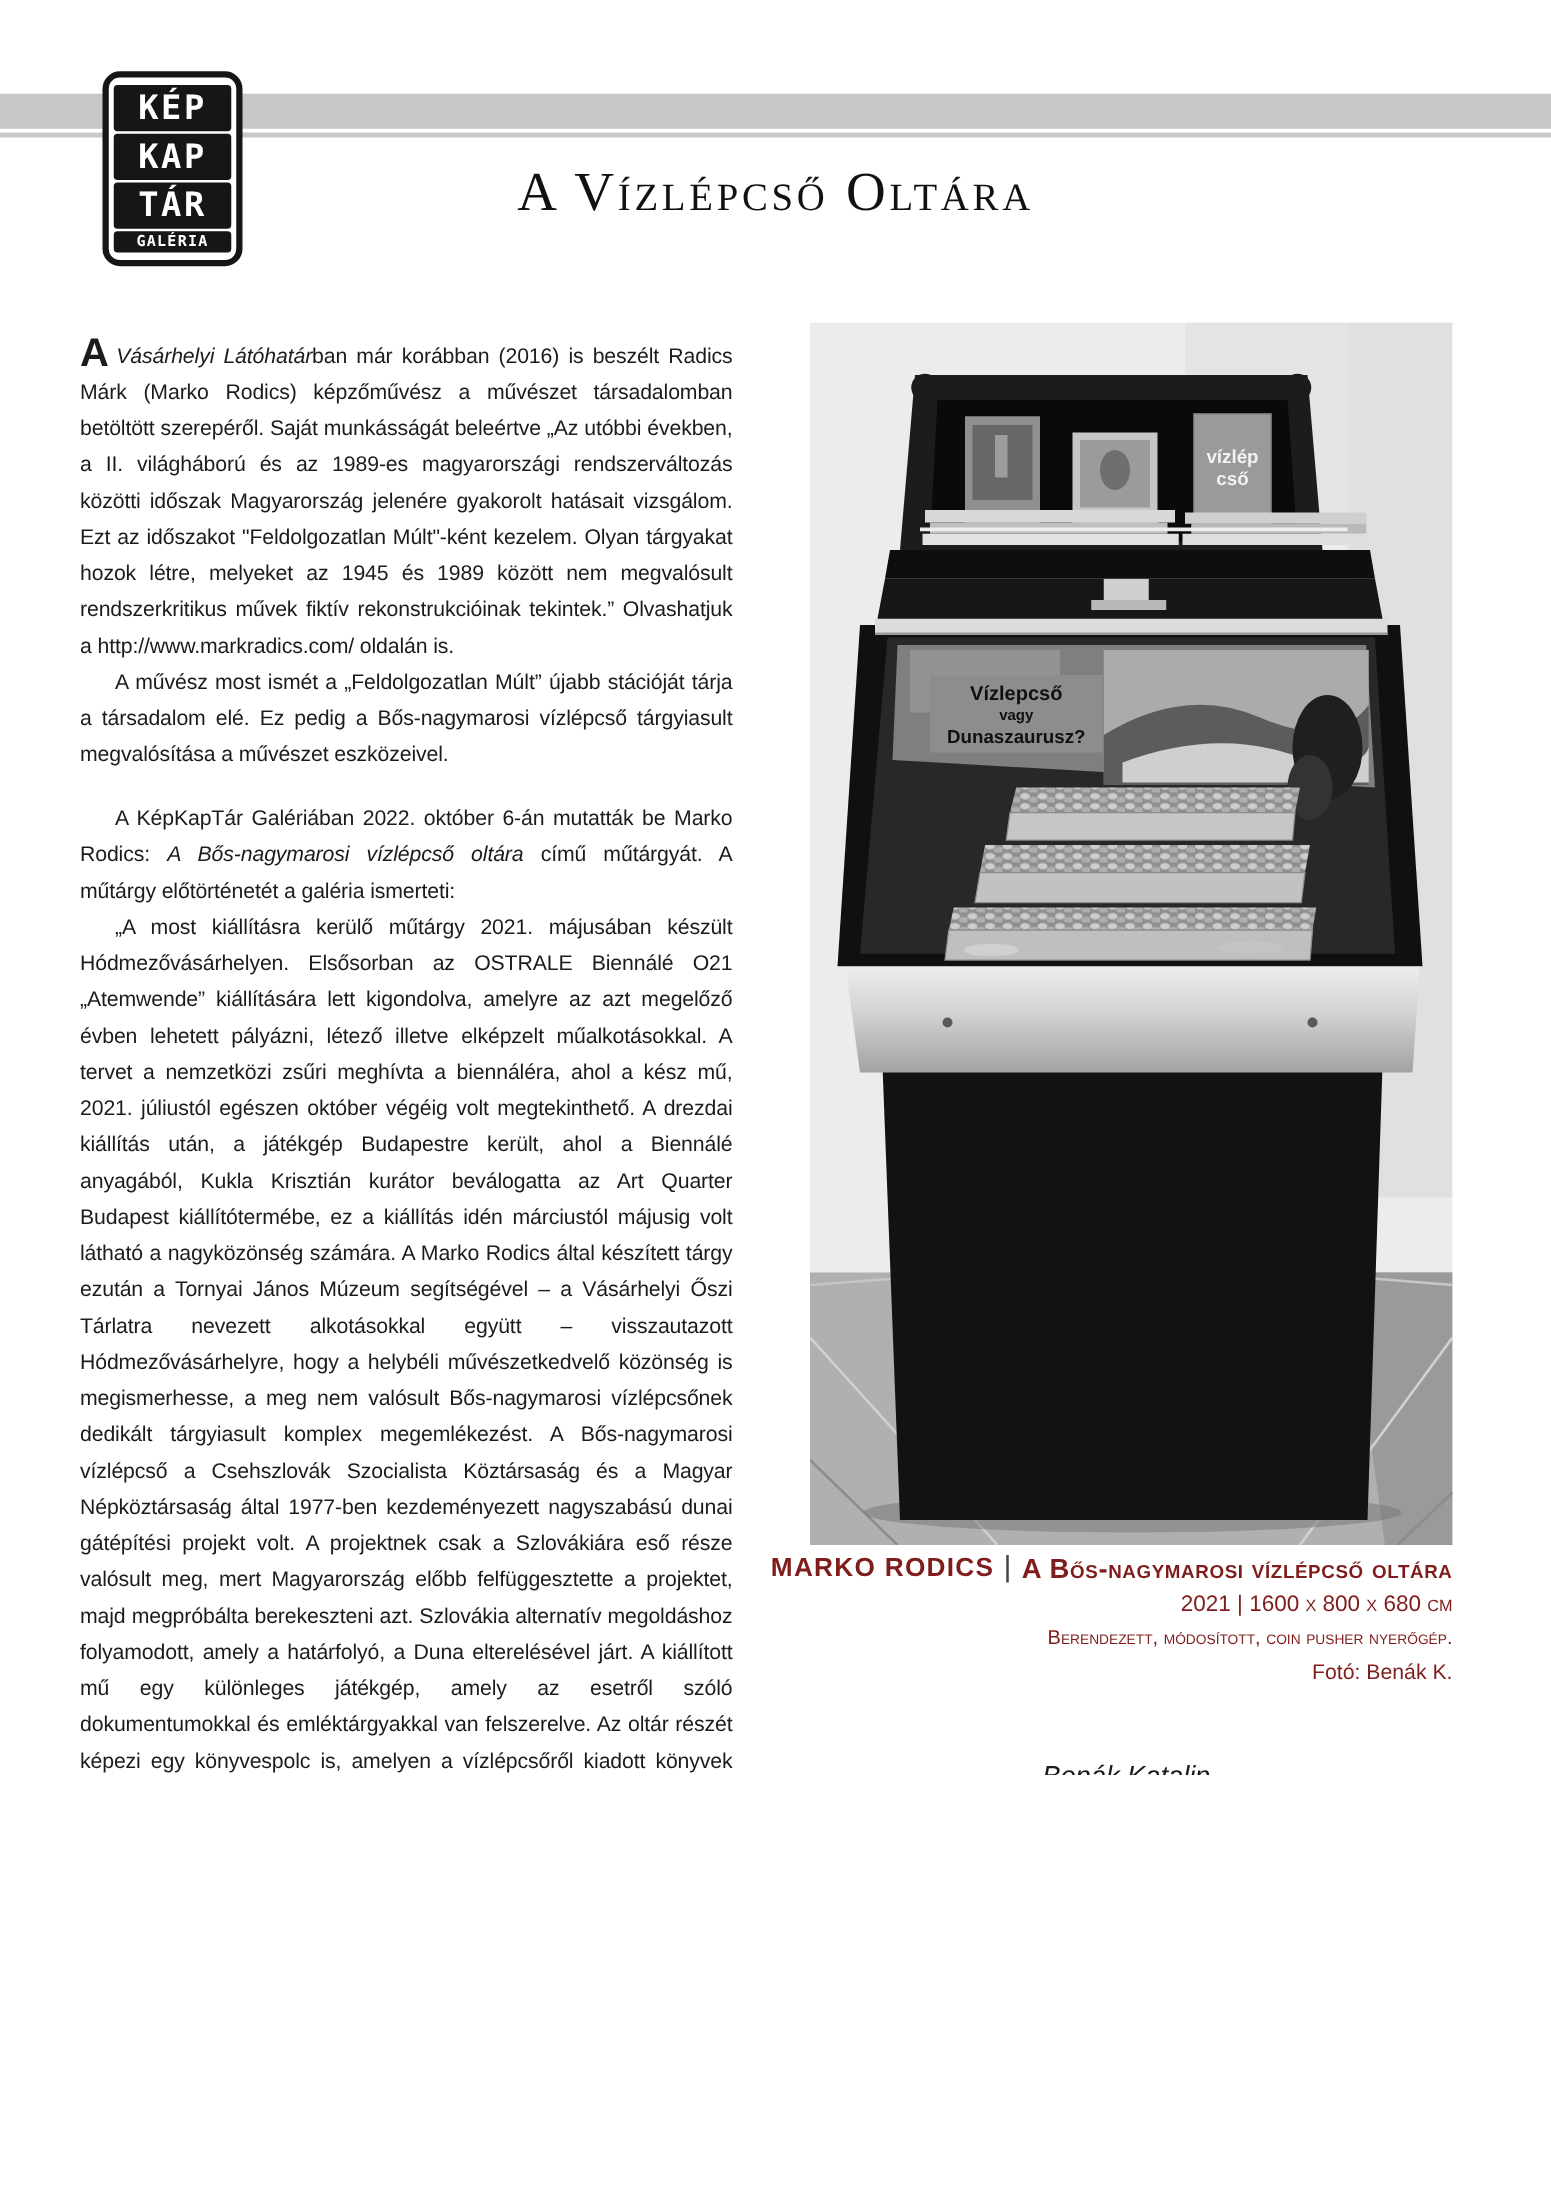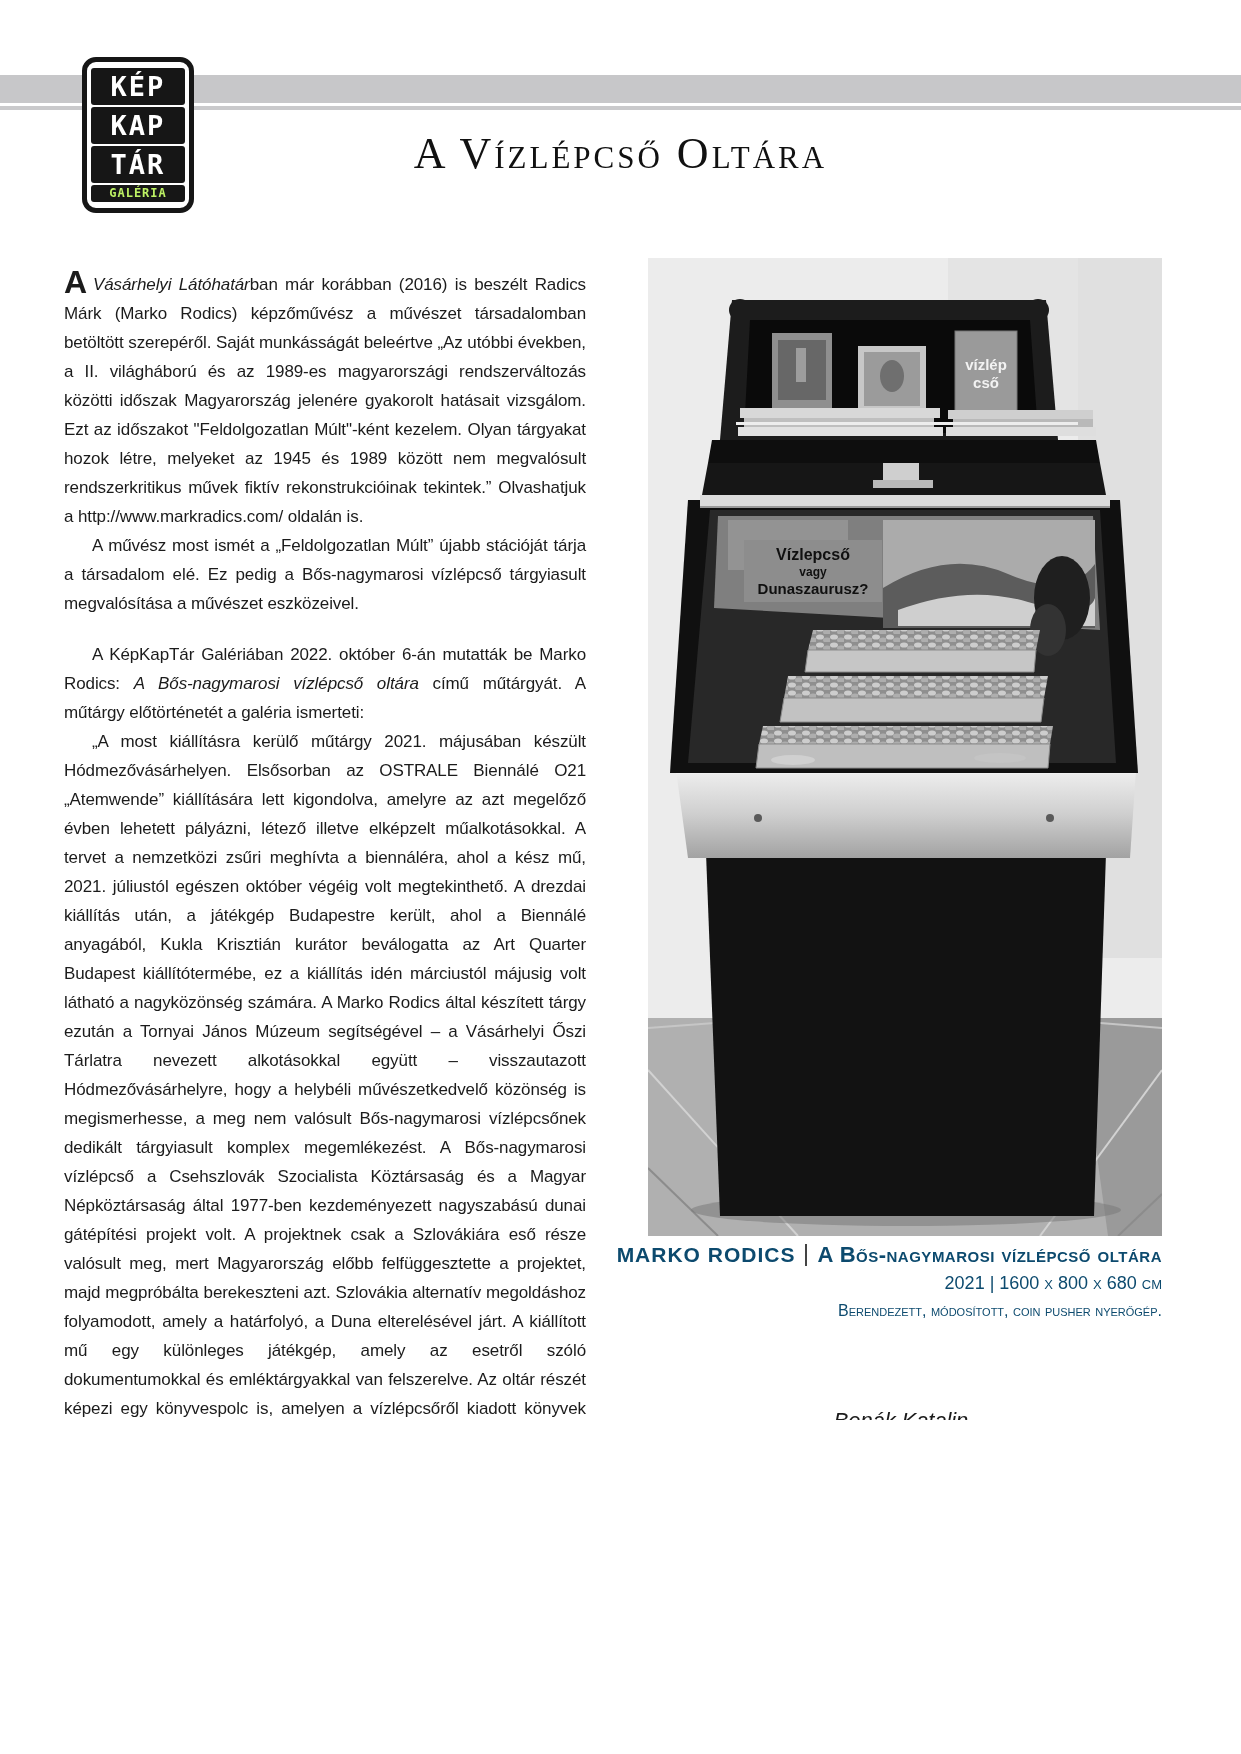--- a/index.html
+++ b/index.html
@@ -6,38 +6,38 @@
   .page{position:relative;width:1241px;height:1420px;background:#ffffff;overflow:hidden;
         font-family:"Liberation Sans",sans-serif;color:#1b1b1b;}
   
   .header-bar{position:absolute;left:0;top:75px;width:1241px;height:28px;background:#c7c7c9;}
   .header-line{position:absolute;left:0;top:106px;width:1241px;height:4px;background:#c9c9cb;}
   .logo{position:absolute;left:82px;top:57px;width:112px;border:5px solid #161616;border-radius:14px;
         background:#ffffff;padding:4px;box-sizing:border-box;z-index:5;}
   .logo-row{display:block;background:#161616;color:#ffffff;text-align:center;
             font-family:"DejaVu Sans Mono",monospace;font-weight:bold;font-size:27px;line-height:37px;
             letter-spacing:2px;margin:2px 0;border-radius:3px;}
-  .logo-sub{display:block;background:#161616;color:#bef264;text-align:center;
+  .logo-sub{display:block;background:#161616;color:#ffffff;text-align:center;
             font-family:"DejaVu Sans Mono",monospace;font-weight:bold;font-size:12px;line-height:17px;
             letter-spacing:1px;margin:2px 0;border-radius:3px;}
   .page-title{position:absolute;left:0;top:128px;width:1241px;text-align:center;
               font-family:"Liberation Serif",serif;font-variant:small-caps;font-size:44px;
               letter-spacing:3px;color:#111;}
   
   .col-left{position:absolute;left:64px;top:266px;width:522px;text-align:justify;
             font-size:17px;line-height:29px;letter-spacing:-0.1px;}
   .col-left p{margin:0;}
   .indent{text-indent:28px;}
   .gap-top{margin-top:22px !important;}
   .dropcap{font-size:32px;font-weight:bold;line-height:1;vertical-align:-3px;padding-right:6px;}
   .ital{font-style:italic;}
   
   .photo{position:absolute;left:648px;top:258px;width:514px;height:978px;}
   
-  .caption{position:absolute;left:600px;top:1240px;width:562px;text-align:right;color:#0c4a6e;}
+  .caption{position:absolute;left:600px;top:1240px;width:562px;text-align:right;color:#7f1d1d;}
   .caption-l1{display:flex;justify-content:flex-end;align-items:center;height:30px;font-weight:bold;}
   .caption-artist{font-size:21px;letter-spacing:1px;}
   .caption-sep{width:0;height:22px;border-left:2px solid #444;margin:0 10px;}
   .caption-title{font-size:22px;font-variant:small-caps;letter-spacing:0.5px;}
   .caption-l2{font-size:18px;font-variant:small-caps;line-height:27px;}
   .caption-l3{font-size:16px;font-variant:small-caps;line-height:27px;}
   .caption-l4{font-size:17px;line-height:27px;}
   
   .col-right{position:absolute;left:640px;top:1400px;width:522px;text-align:justify;
              font-size:17px;line-height:29px;letter-spacing:-0.1px;}
@@ -196,20 +196,21 @@
   </div>
 
   <div class="caption">
     <div class="caption-l1">
       <span class="caption-artist">MARKO RODICS</span>
       <span class="caption-sep"></span>
       <span class="caption-title">A Bős-nagymarosi vízlépcső oltára</span>
     </div>
     <div class="caption-l2">2021 | 1600 x 800 x 680 cm</div>
     <div class="caption-l3">Berendezett, módosított, coin pusher nyerőgép.</div>
+    <div class="caption-l4">Fotó: Benák K.</div>
   </div>
 
   <div class="col-right">
     <p class="signature">Benák Katalin</p>
   </div>
 
   <div class="footer-bar">
     <div class="footer-left">
       <span>Vásárhelyi LÁTÓHATÁR</span>
       <span>|</span>

